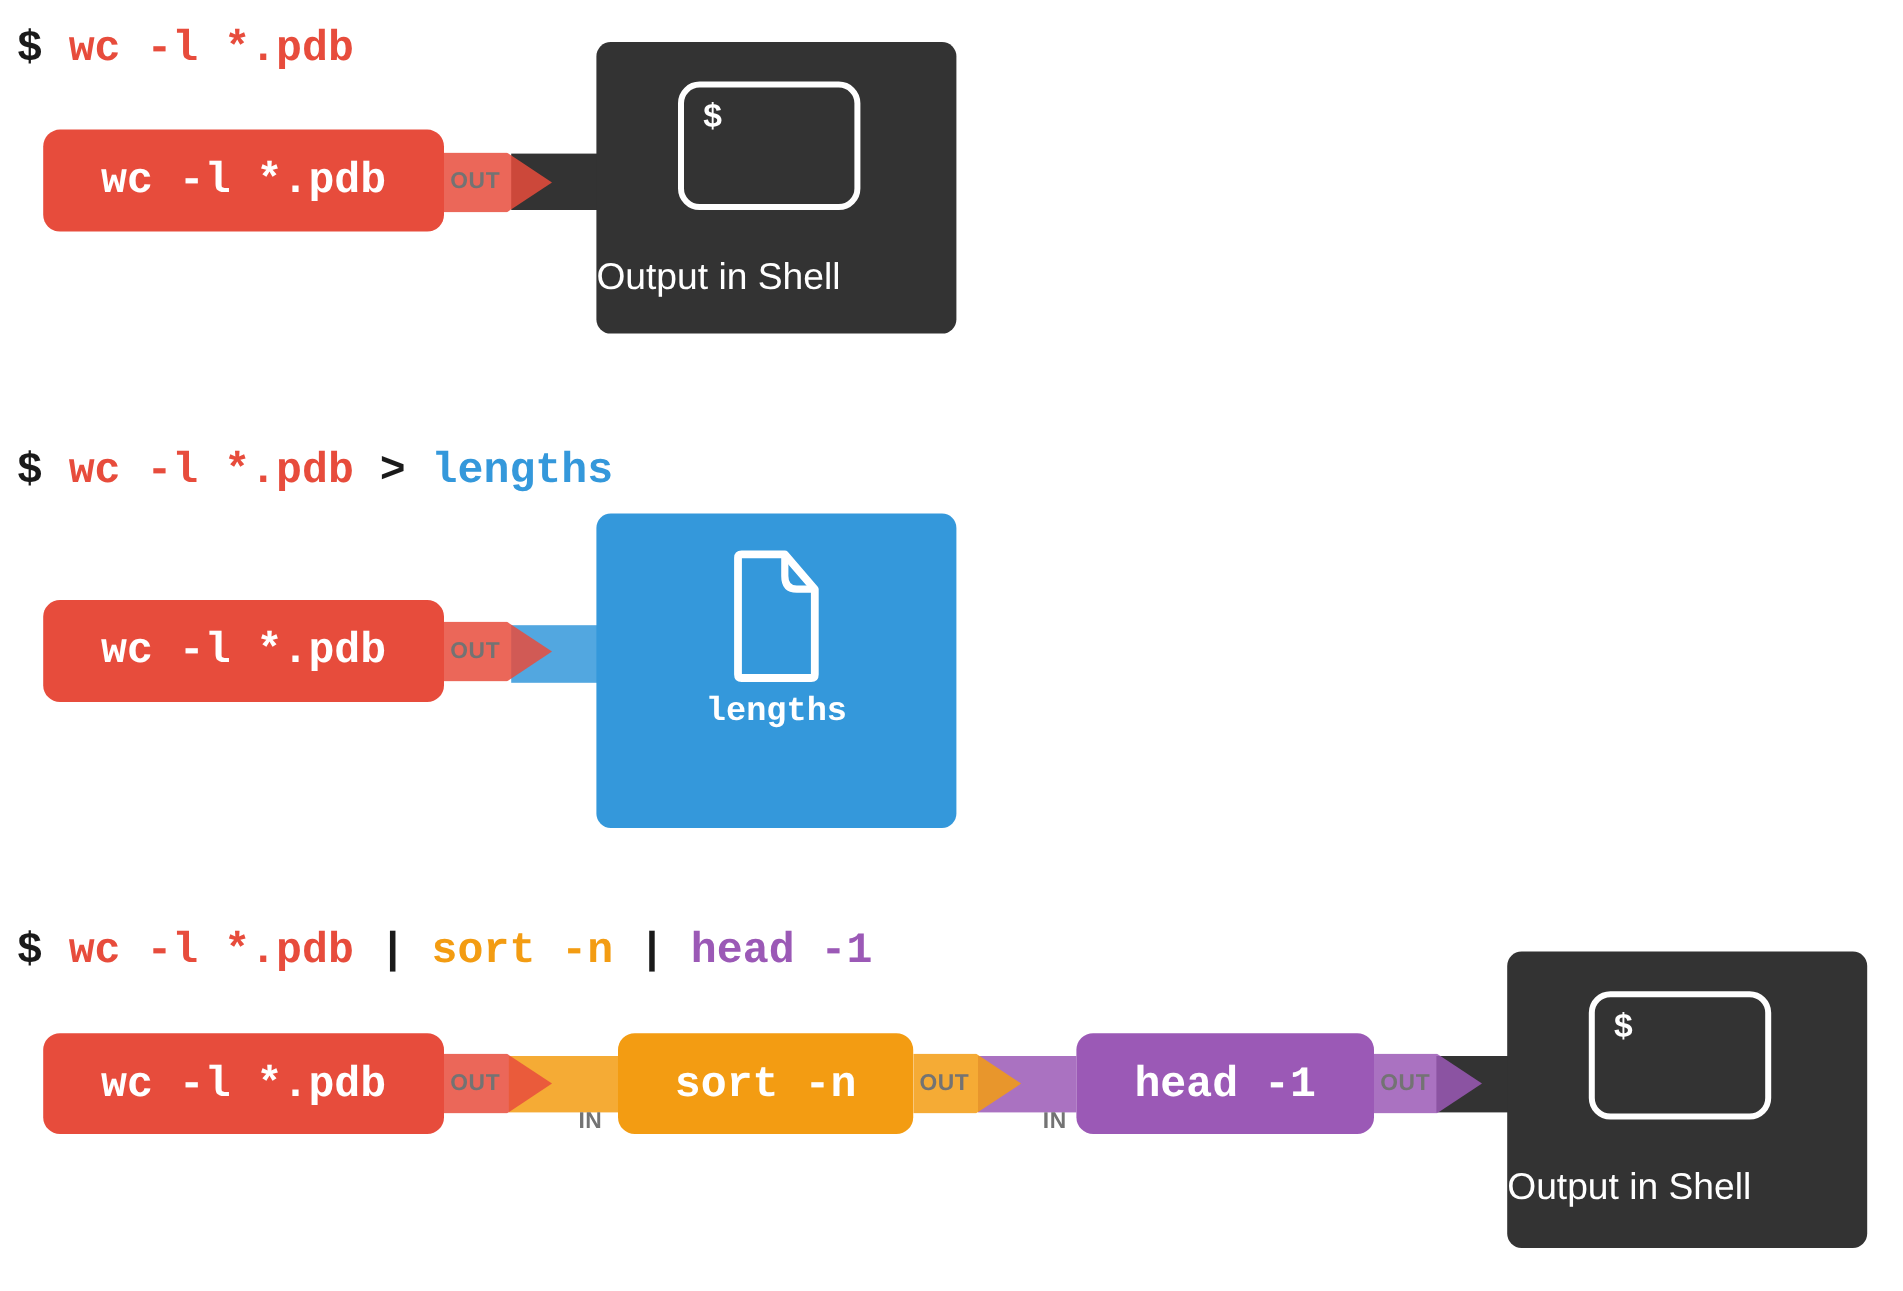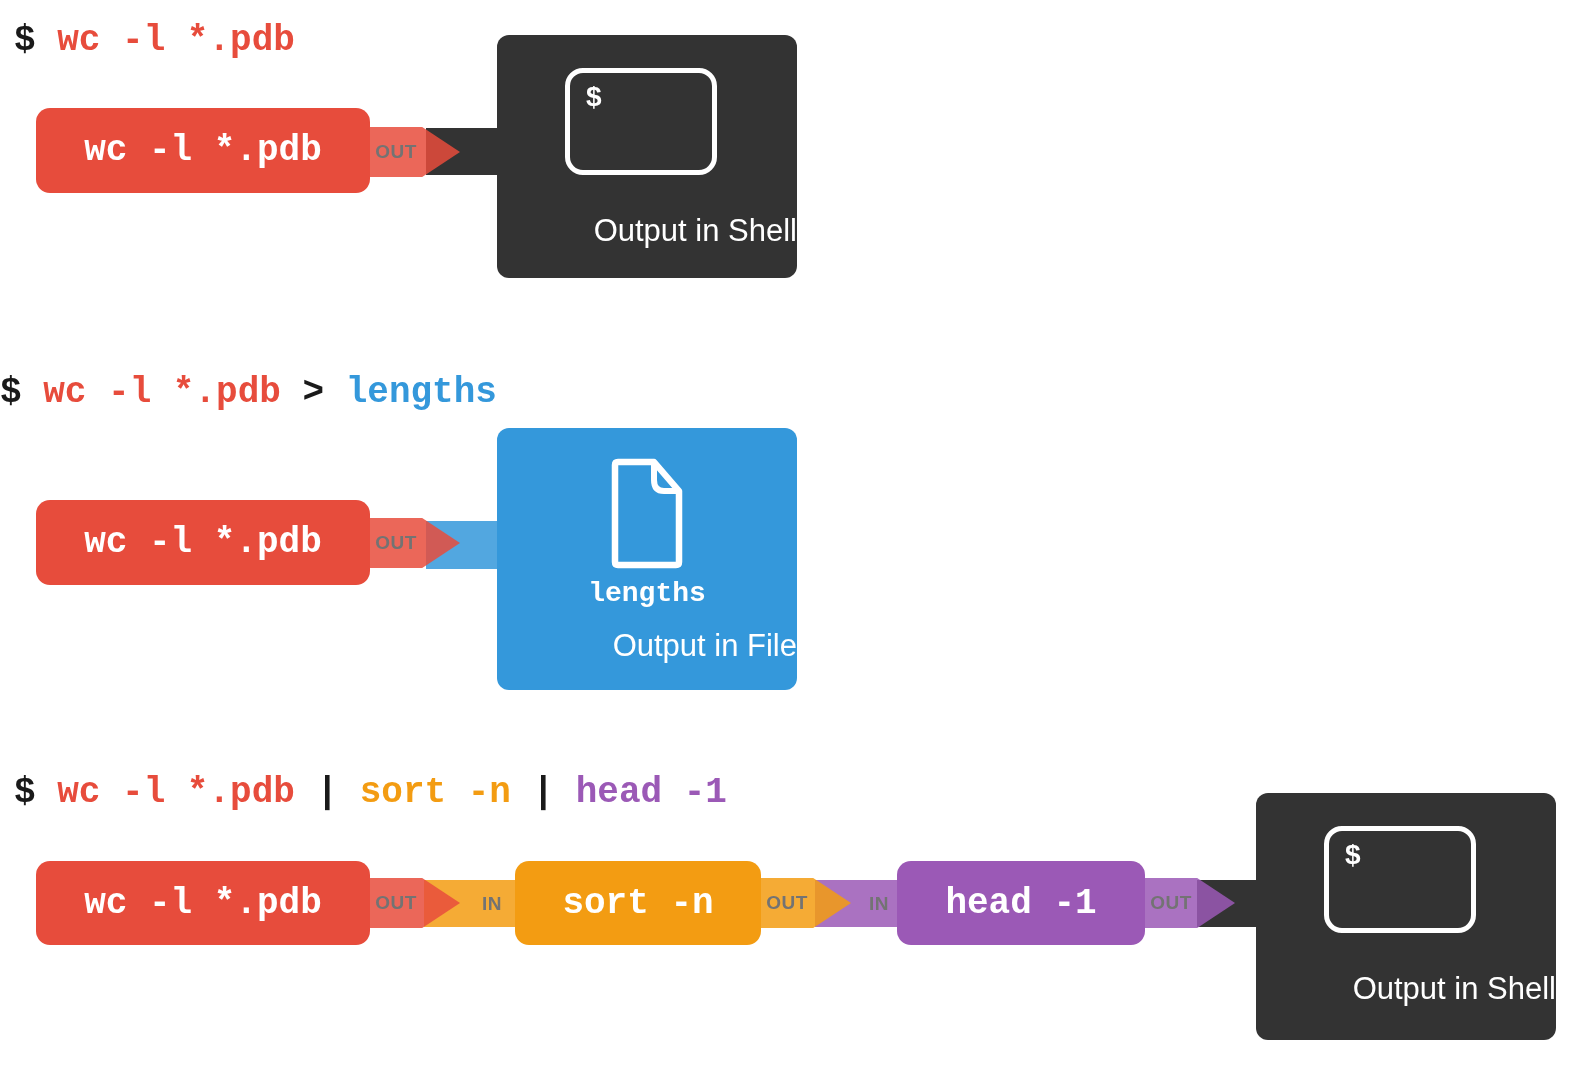--- a/index.html
+++ b/index.html
@@ -11,40 +11,40 @@
   [data-c="ink"]{color:var(--ink);}
   [data-c="red"]{color:var(--red);}
   [data-c="orange"]{color:var(--orange);}
   [data-c="purple"]{color:var(--purple);}
   [data-c="blue"]{color:var(--blue);}
   
   .cmdbox{position:absolute;border-radius:14px;display:flex;align-items:center;justify-content:center;
           color:#fff;font:bold 36px "Liberation Mono","DejaVu Sans Mono",monospace;z-index:3;}
   
   .bigbox{position:absolute;border-radius:12px;z-index:3;}
-  .caption{position:absolute;left:0;right:0;text-align:right;color:#fff;
+  .caption{position:absolute;left:0;right:0;text-align:left;color:#fff;
            font:400 31px "Liberation Sans",sans-serif;}
   .filename{position:absolute;left:0;right:0;text-align:center;color:#fff;
             font:bold 28px "Liberation Mono","DejaVu Sans Mono",monospace;}
   
   .term-icon{position:absolute;left:68px;top:33px;width:152px;height:107px;
              border:5px solid #fff;border-radius:18px;box-sizing:border-box;}
   .term-dollar{position:absolute;left:16px;top:8px;color:#fff;
                font:bold 28px "Liberation Sans",sans-serif;}
   
   .fileicon{position:absolute;left:50%;transform:translateX(-50%);top:27px;}
   
   .pent{position:absolute;opacity:.85;z-index:2;
         clip-path:polygon(0 0,58% 0,100% 50%,58% 100%,0 100%);}
   .band{position:absolute;opacity:.85;z-index:1;}
   .band-dark{position:absolute;background:var(--dark);z-index:1;}
   .conn-label{position:absolute;z-index:4;color:#737373;font:bold 19px "Liberation Sans",sans-serif;
               letter-spacing:.5px;display:flex;align-items:center;}
   .out-label{justify-content:center;}
-  .in-label{justify-content:flex-end;}
+  .in-label{justify-content:flex-end;margin-top:31px;}
 </style>
 </head>
 <body>
 
 <div id="stage">
 
   <div>
     <div class="prompt" style="left:14px;top:20px;"><span data-c="ink">$ </span><span data-c="red">wc -l *.pdb</span></div>
 
     <div class="band-dark" style="left:426px;top:128px;width:76px;height:47px;"></div>
@@ -57,37 +57,36 @@
 
     <div class="bigbox" style="left:497px;top:35px;width:300px;height:243px;background:var(--dark);">
       <div class="term-icon">
         <span class="term-dollar">$</span>
       </div>
       <div class="caption" style="top:178px;">Output in Shell</div>
     </div>
   </div>
 
   <div>
-    <div class="prompt" style="left:0;top:372px;"><span data-c="ink">$ </span><span data-c="red">wc -l *.pdb</span><span data-c="ink"> &gt; </span><span data-c="blue">lengths</span></div>
+    <div class="prompt" style="left:14px;top:372px;"><span data-c="ink">$ </span><span data-c="red">wc -l *.pdb</span><span data-c="ink"> &gt; </span><span data-c="blue">lengths</span></div>
 
     <div class="band" style="left:426px;top:521px;width:76px;height:48px;background:var(--blue);"></div>
     <div class="pent" style="left:370px;top:518px;width:90px;height:50px;background:var(--red);"></div>
     <div class="conn-label out-label" style="left:370px;top:518px;width:52px;height:50px;">OUT</div>
 
     <div class="cmdbox" style="left:36px;top:500px;width:334px;height:85px;background:var(--red);">
       <span>wc -l *.pdb</span>
     </div>
 
     <div class="bigbox" style="left:497px;top:428px;width:300px;height:262px;background:var(--blue);">
       <svg class="fileicon" width="90" height="117" viewBox="0 0 90 117">
         <path d="M52 7 H16 Q13 7 13 10 V107 Q13 110 16 110 H74 Q77 110 77 107 V36 Z" fill="none" stroke="#fff" stroke-width="6.5" stroke-linejoin="round"></path>
         <path d="M52 7 V25 Q52 36 62 36 H77" fill="none" stroke="#fff" stroke-width="6" stroke-linejoin="round"></path>
       </svg>
       <div class="filename" style="top:150px;">lengths</div>
-      <div class="caption" style="top:200px;">Output in File</div>
     </div>
   </div>
 
   <div>
     <div class="prompt" style="left:14px;top:772px;text-align:center;"><span data-c="ink">$ </span><span data-c="red">wc -l *.pdb</span><span data-c="ink"> | </span><span data-c="orange">sort -n</span><span data-c="ink"> | </span><span data-c="purple">head -1</span></div>
 
     <div class="band" style="left:424px;top:880px;width:92px;height:47px;background:var(--orange);"></div>
     <div class="conn-label in-label" style="left:424px;top:880px;width:92px;height:47px;padding-right:14px;box-sizing:border-box;">IN</div>
     <div class="pent" style="left:370px;top:878px;width:90px;height:50px;background:var(--red);"></div>
     <div class="conn-label out-label" style="left:370px;top:878px;width:52px;height:50px;">OUT</div>

